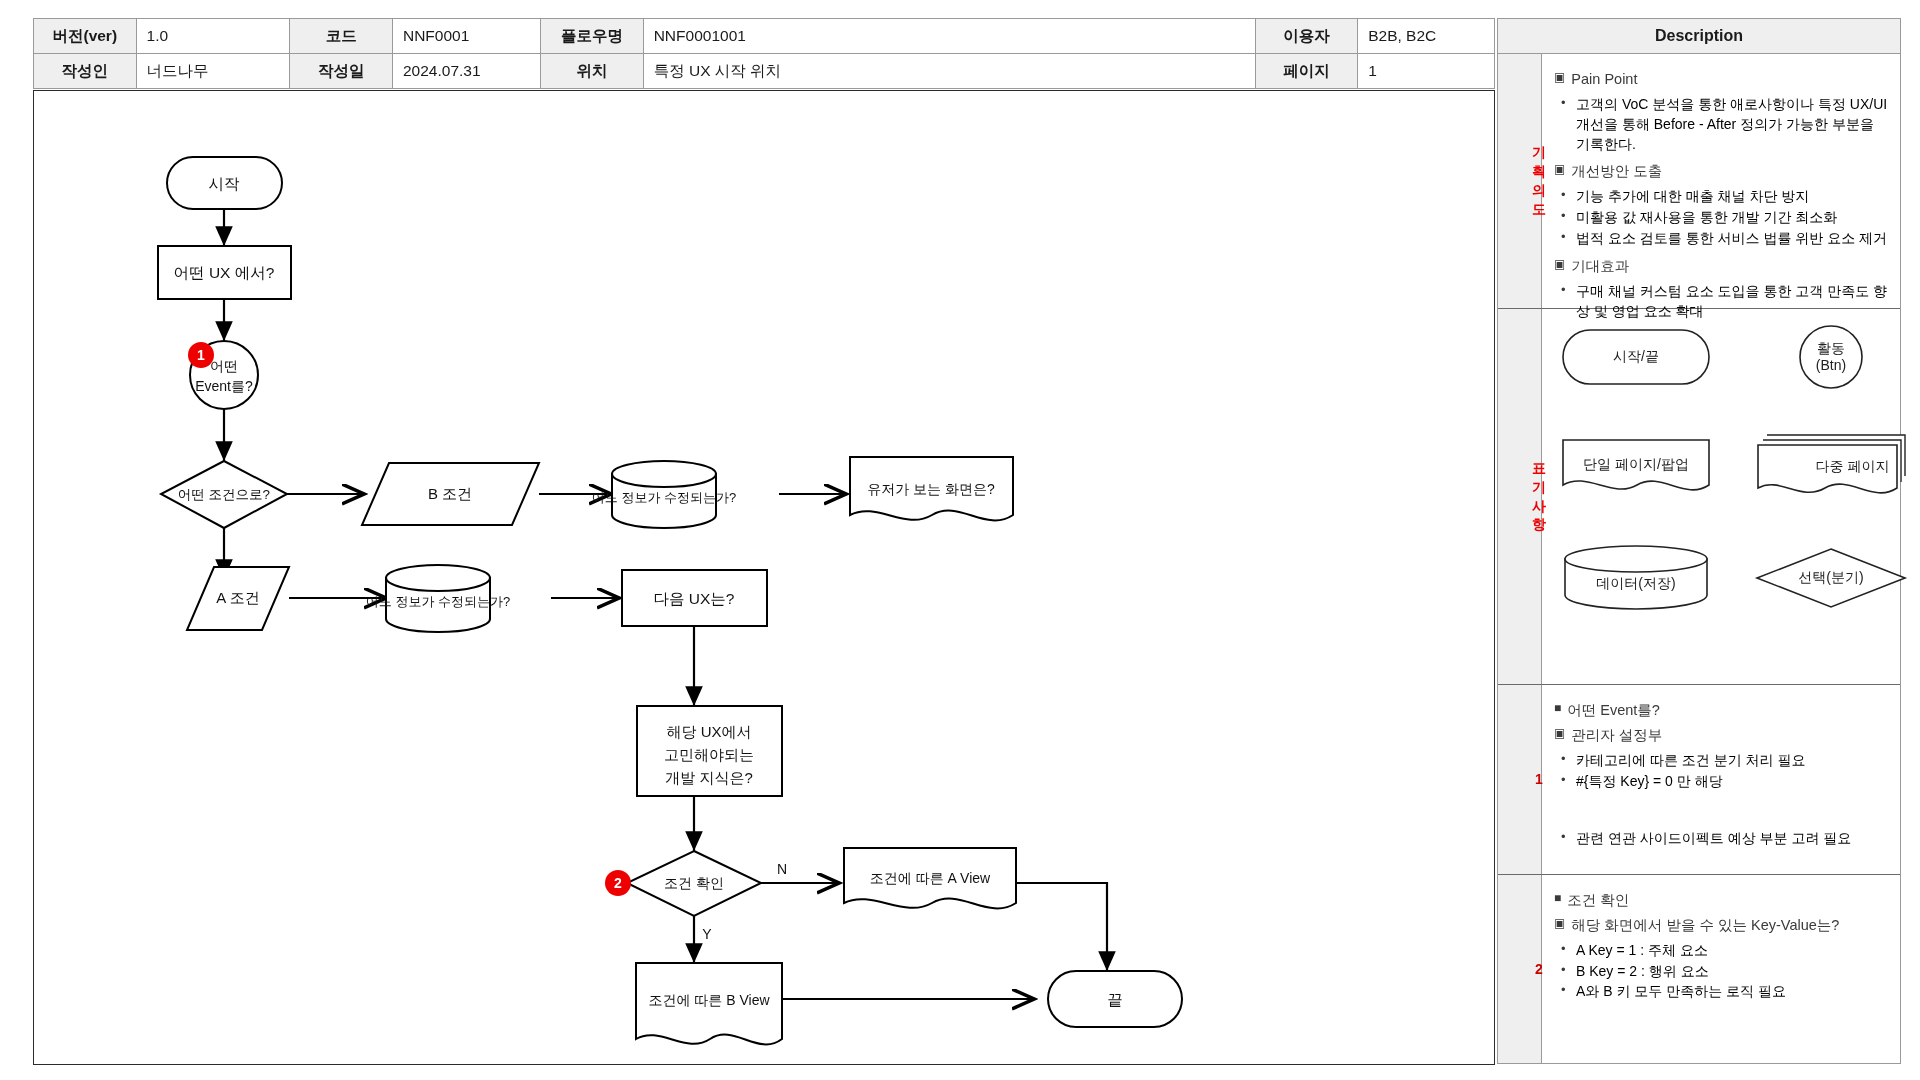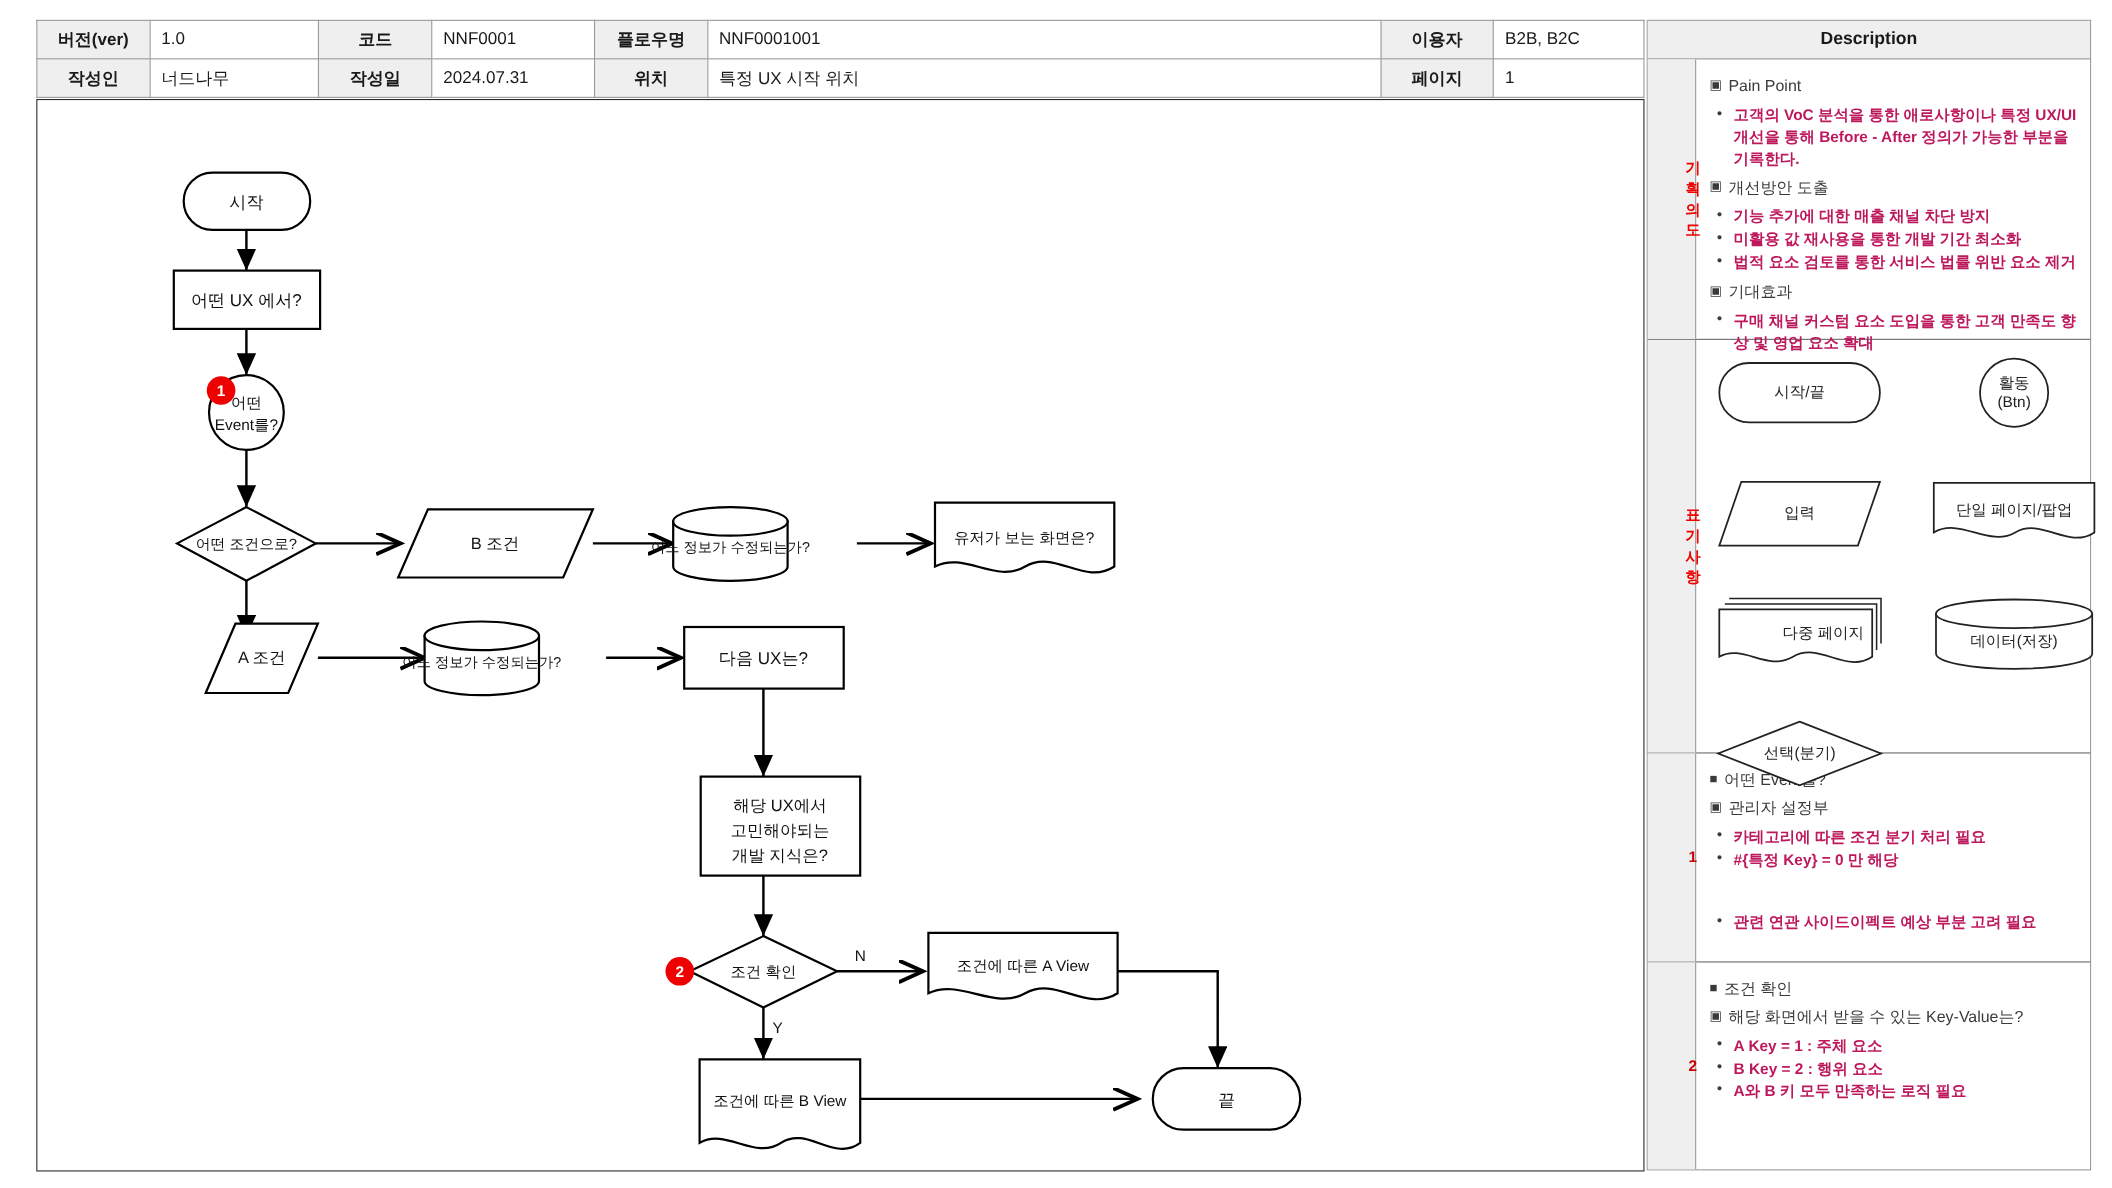--- a/index.html
+++ b/index.html
@@ -94,25 +94,24 @@
     margin: 6px 0 6px 0;
     line-height: 1.3;
     display: flex; align-items: flex-start; gap: 6px;
   }
   .sq-head .mk { font-size: 12px; line-height: 1.25; flex: 0 0 auto; }
   .sq-head.filled .mk { font-size: 12px; }
   ul.blist { margin: 2px 0 8px 0; padding: 0 0 0 20px; list-style: none; }
   ul.blist li {
     position: relative;
     font-size: 14px;
-    color: #be185d;
+    color: #000000;
     line-height: 1.42;
     margin-bottom: 1px;
     padding-left: 2px;
-    font-weight: bold;
   }
   ul.blist li:before {
     content: "•";
     position: absolute; left: -13px; top: -1px;
     font-size: 13px; color: #3a3a3a;
   }
   .gap-line { height: 28px; }
 
   
   .legend-wrap { padding: 14px 14px 14px 18px; flex: 1; }
@@ -339,26 +338,20 @@
           <div class="legend-cell">
             <svg width="150" height="68">
               <circle cx="75" cy="34" r="31" fill="#fff" stroke="#222" stroke-width="1.6"></circle>
             </svg>
             <div class="cap" style="line-height:1.25;">
               <div>활동</div>
               <div>(Btn)</div>
             </div>
           </div>
 
-          <div class="legend-cell">
-            <svg width="150" height="66">
-              <polygon points="22,4 148,4 128,62 2,62" fill="#fff" stroke="#222" stroke-width="1.6"></polygon>
-            </svg>
-            <div class="cap">입력</div>
-          </div>
 
           <div class="legend-cell">
             <svg width="152" height="62">
               <path d="M3,3 L149,3 L149,48 C125,64 101,34 77,48 C53,62 27,34 3,48 Z" fill="#fff" stroke="#222" stroke-width="1.6"></path>
             </svg>
             <div class="cap" style="margin-top:-6px;">단일 페이지/팝업</div>
           </div>
 
           <div class="legend-cell">
             <svg width="152" height="68">

